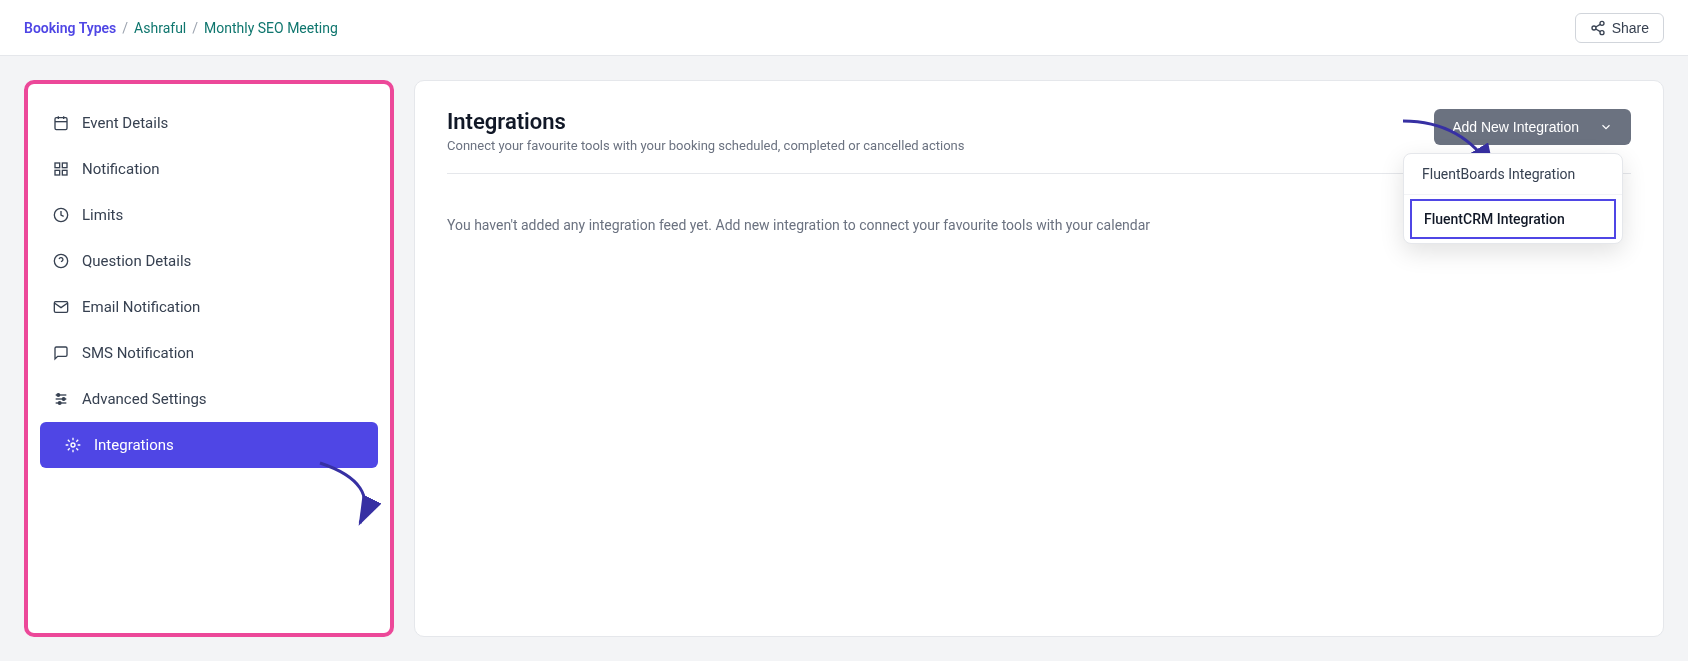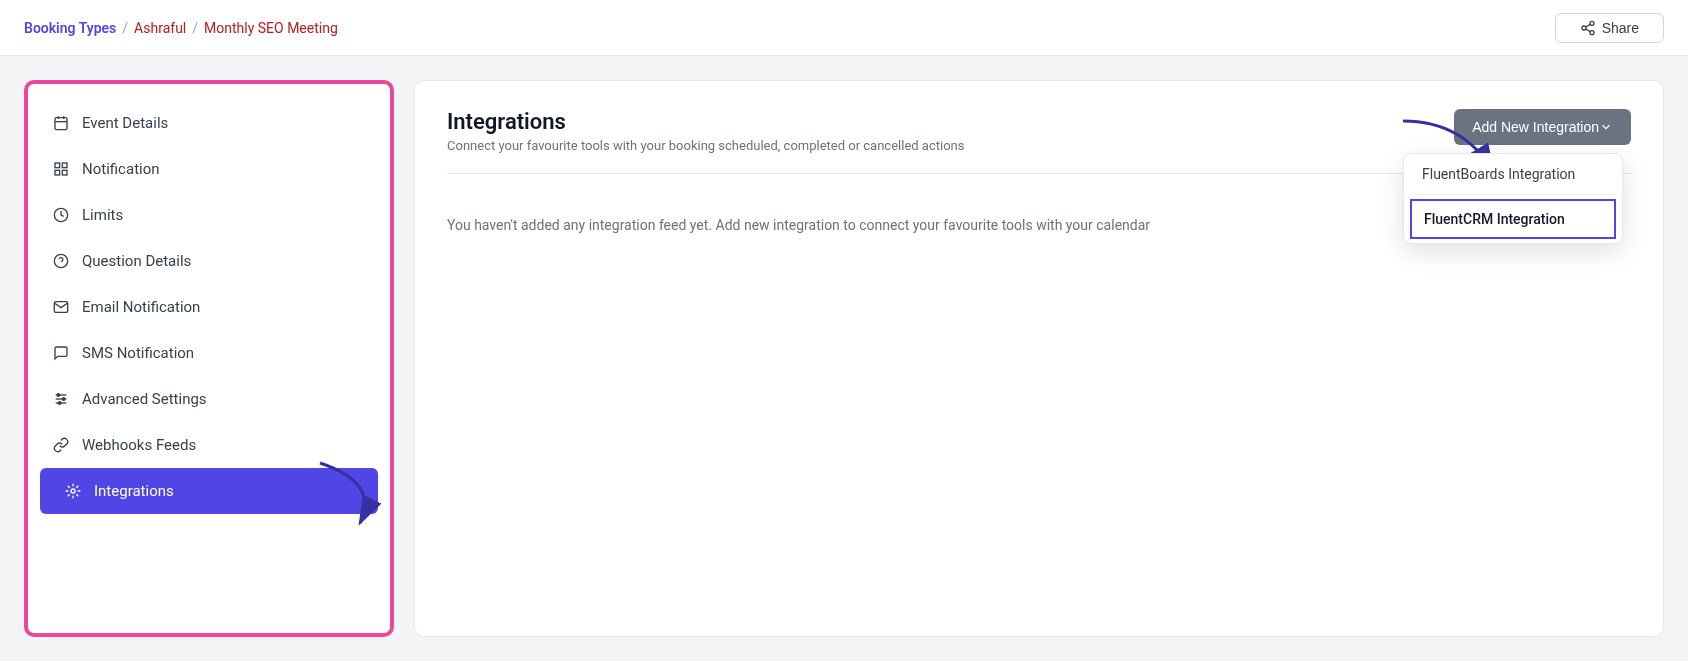--- a/index.html
+++ b/index.html
@@ -29,29 +29,29 @@
     }
     .breadcrumb-booking {
       color: #4f46e5;
       font-weight: 600;
       cursor: pointer;
     }
     .breadcrumb-sep {
       color: #9ca3af;
     }
     .breadcrumb-item {
-      color: #b91c1c;
+      color: #0f766e;
     }
     .share-btn {
       display: flex;
       align-items: center;
       gap: 6px;
       border: 1px solid #d1d5db;
       border-radius: 6px;
-      padding: 6px 24px;
+      padding: 6px 14px;
       background: #fff;
       cursor: pointer;
       font-size: 14px;
       color: #374151;
     }
 
     
     .main-layout {
       display: flex;
       padding: 24px;
@@ -118,21 +118,21 @@
       margin-bottom: 4px;
     }
     .integrations-subtitle {
       font-size: 13px;
       color: #6b7280;
     }
 
     .add-integration-btn {
       display: flex;
       align-items: center;
-      gap: 0;
+      gap: 20px;
       background: #6b7280;
       color: #fff;
       border: none;
       border-radius: 6px;
       padding: 10px 18px;
       font-size: 14px;
       cursor: pointer;
       white-space: nowrap;
       position: relative;
     }
@@ -280,29 +280,20 @@
             <line x1="4" y1="18" x2="20" y2="18"></line>
             <circle cx="8" cy="6" r="2" fill="currentColor"></circle>
             <circle cx="16" cy="12" r="2" fill="currentColor"></circle>
             <circle cx="10" cy="18" r="2" fill="currentColor"></circle>
           </svg>
       </span>
       <span>Advanced Settings</span>
     </div>
 
 
-    <div class="sidebar-item">
-      <span class="sidebar-icon">
-        <svg width="16" height="16" viewBox="0 0 24 24" fill="none" stroke="currentColor" stroke-width="2">
-            <path d="M10 13a5 5 0 0 0 7.54.54l3-3a5 5 0 0 0-7.07-7.07l-1.72 1.71"></path>
-            <path d="M14 11a5 5 0 0 0-7.54-.54l-3 3a5 5 0 0 0 7.07 7.07l1.71-1.71"></path>
-          </svg>
-      </span>
-      <span>Webhooks Feeds</span>
-    </div>
 
     <div class="sidebar-item active">
       <span class="sidebar-icon">
         <svg width="16" height="16" viewBox="0 0 24 24" fill="none" stroke="currentColor" stroke-width="2">
             <circle cx="12" cy="12" r="3"></circle>
             <path d="M12 1v4M12 19v4M4.22 4.22l2.83 2.83M16.95 16.95l2.83 2.83M1 12h4M19 12h4M4.22 19.78l2.83-2.83M16.95 7.05l2.83-2.83"></path>
           </svg>
       </span>
       <span>Integrations</span>
     </div>

